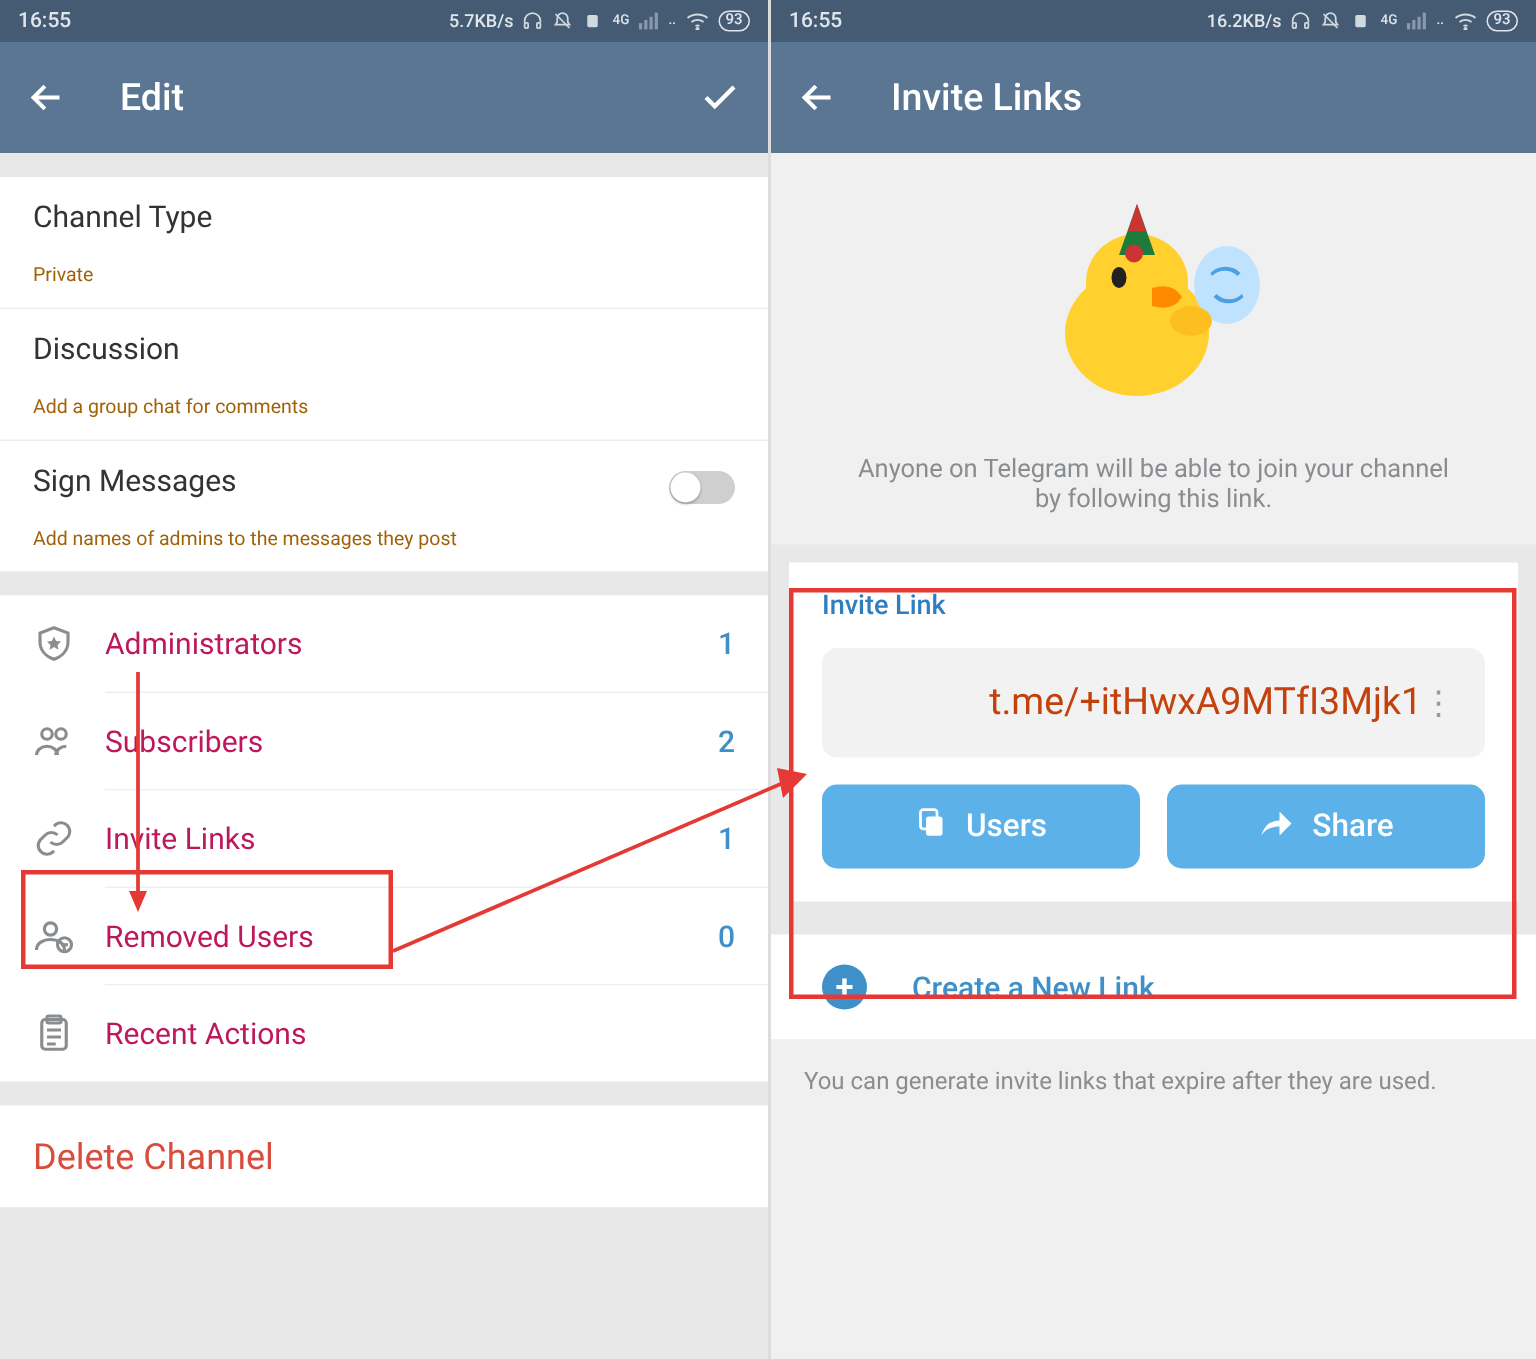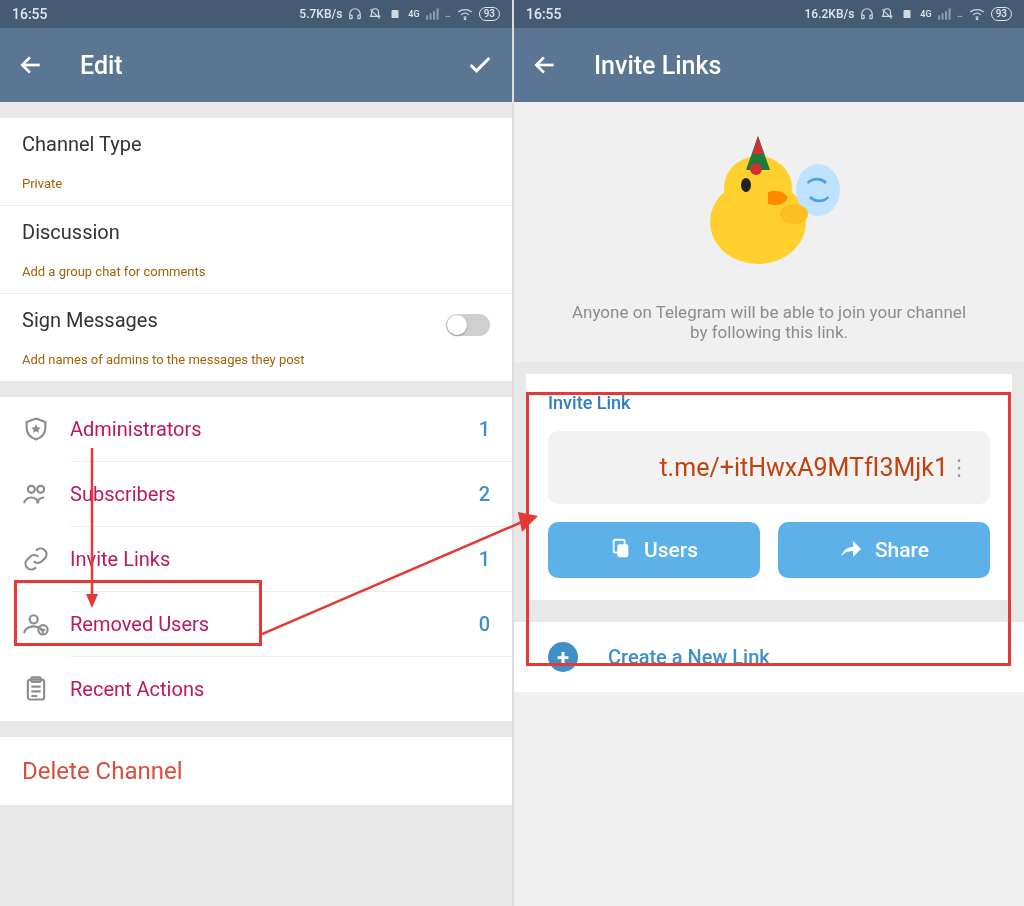--- a/index.html
+++ b/index.html
@@ -314,20 +314,21 @@
           <span>Share</span>
         </div>
       </div>
     </div>
 
     <div class="create-row">
       <div class="plus-circle">+</div>
       <div class="create-label">Create a New Link</div>
     </div>
 
+    <div class="footer-note">You can generate invite links that expire after they are used.</div>
     <div style="flex:1; background:#f0f0f0;"></div>
 
     <div class="anno" style="left:12px; top:392px; width:485px; height:274px;"></div>
   </div>
 
   <svg class="arrow-svg" style="left:262px; top:510px;" width="276" height="140" viewBox="0 0 276 140">
     <line x1="0" y1="124" x2="260" y2="12" stroke="#e53935" stroke-width="2.5"></line>
     <polygon points="276,6 256,2 260,22" fill="#e53935"></polygon>
   </svg>
 

